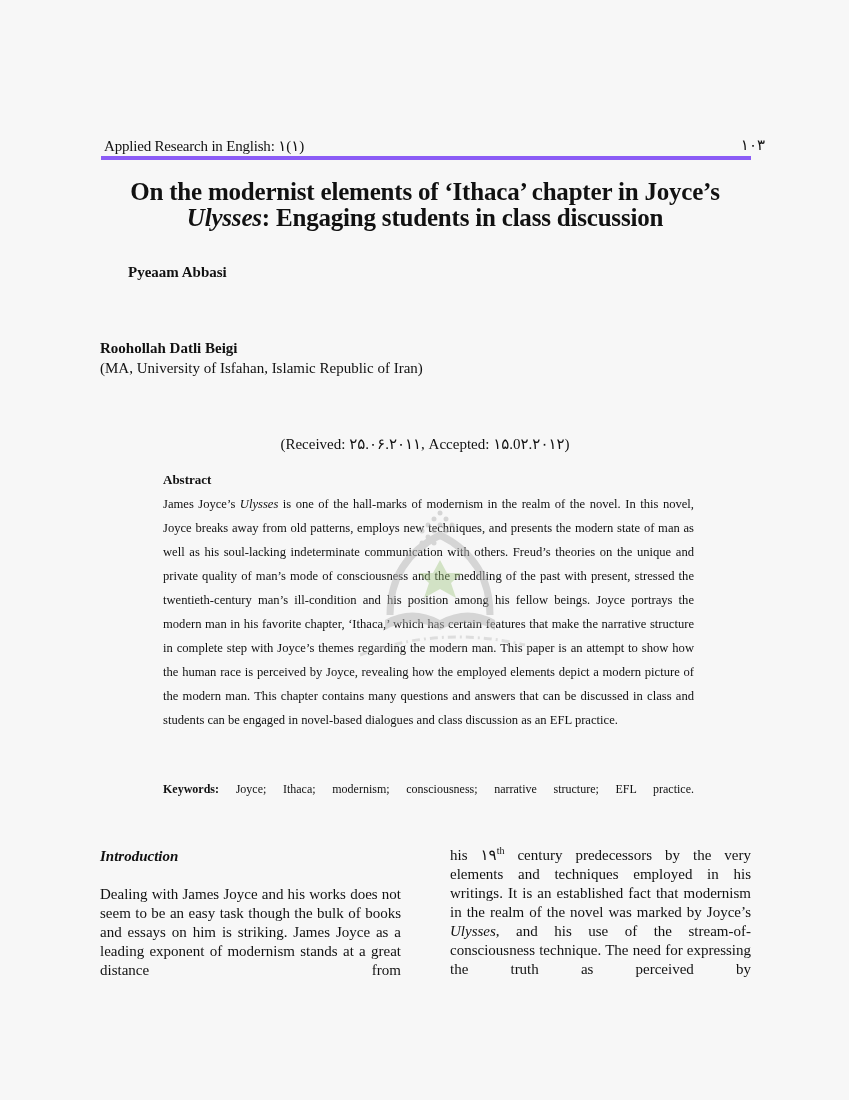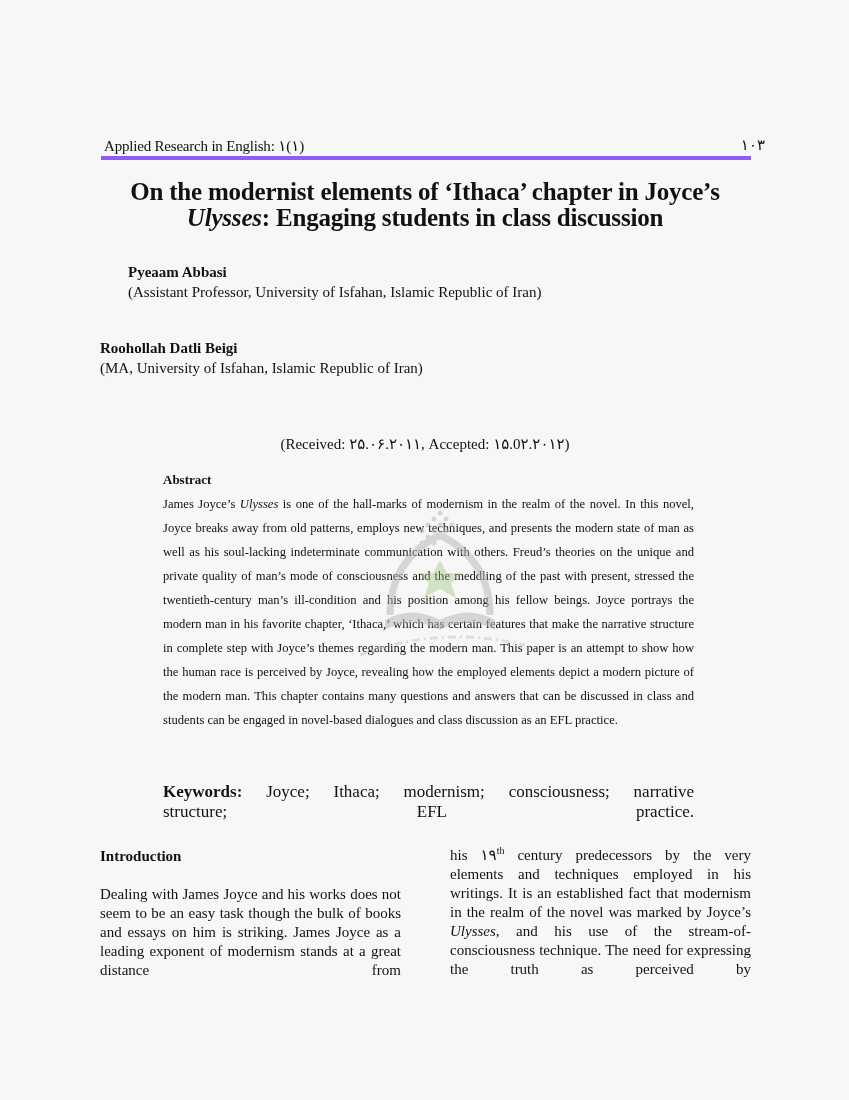--- a/index.html
+++ b/index.html
@@ -81,32 +81,33 @@
       font-size: 12.6px;
       line-height: 24px;
       text-align: justify;
       margin: 0;
     }
     .keywords {
       position: absolute;
       left: 163px;
       top: 782px;
       width: 531px;
-      font-size: 17px;
+      font-size: 12px;
       text-align: justify;
       text-align-last: justify;
       word-spacing: 6px;
     }
     .keywords .kw-label { font-weight: bold; }
     .intro-heading {
       position: absolute;
       left: 100px;
       top: 848px;
       font-weight: bold;
       font-size: 15px;
+      font-style: italic;
     }
     .col {
       position: absolute;
       font-size: 15px;
       line-height: 19px;
       text-align: justify;
       text-align-last: justify;
     }
     .col-left {
       left: 100px;
@@ -135,21 +136,20 @@
 
 <div class="page-header">
   <span class="journal-name">Applied Research in English:  ۱(۱)</span>
   <span class="page-number">۱۰۳</span>
 </div>
 
 <div class="title"><span>On the modernist elements of ‘Ithaca’ chapter in Joyce’s </span><i>Ulysses</i><span>: Engaging students in class discussion</span></div>
 
 <div class="author author1">
   <div class="name">Pyeaam Abbasi</div>
-  <div>(Assistant Professor, University of Isfahan, Islamic Republic of Iran)</div>
 </div>
 
 <div class="author author2">
   <div class="name">Roohollah Datli Beigi</div>
   <div>(MA, University of Isfahan, Islamic Republic of Iran)</div>
 </div>
 
 <div class="dates">(Received: ۲۵.۰۶.۲۰۱۱, Accepted: ۱۵.0۲.۲۰۱۲)</div>
 
 <div class="abstract">

